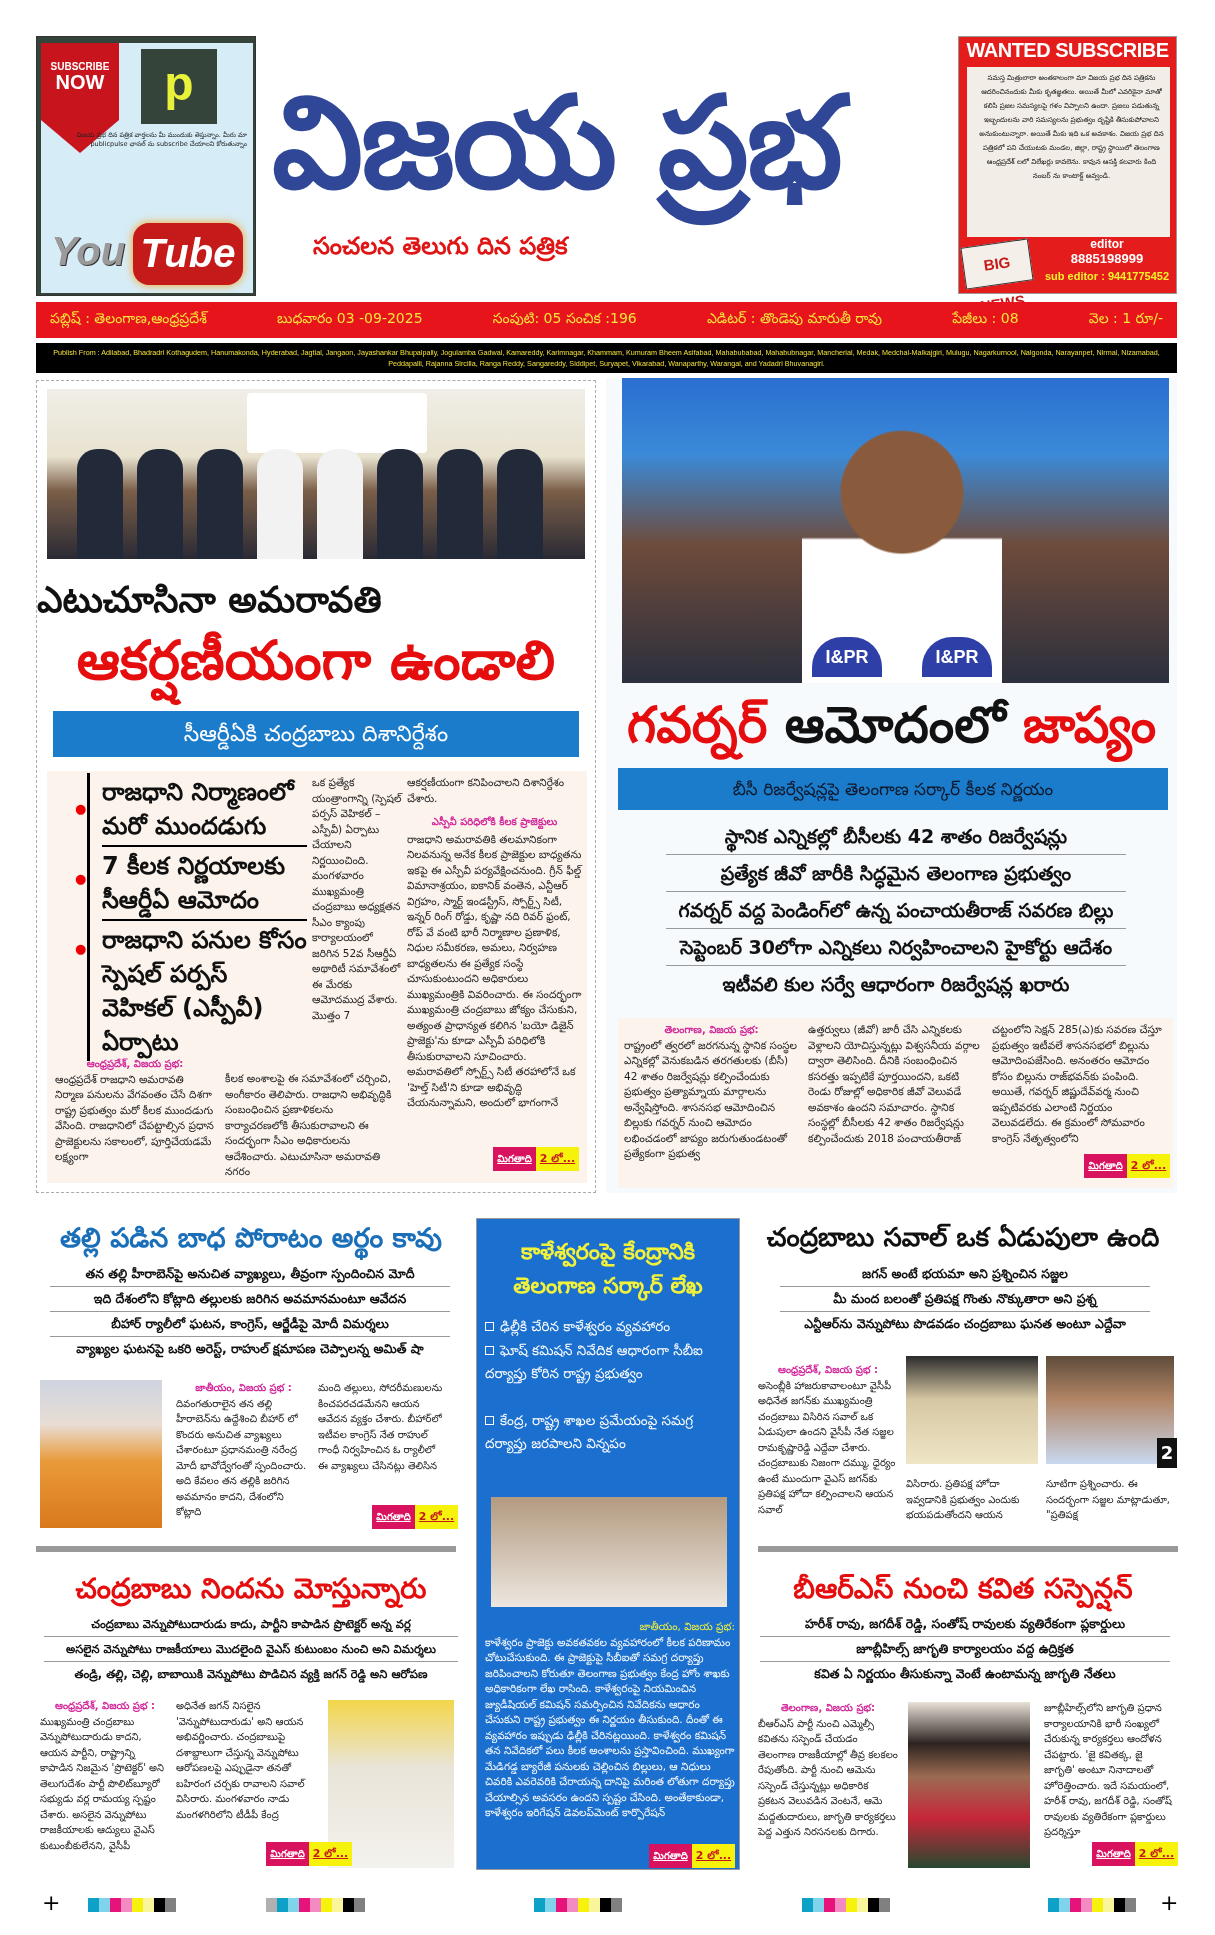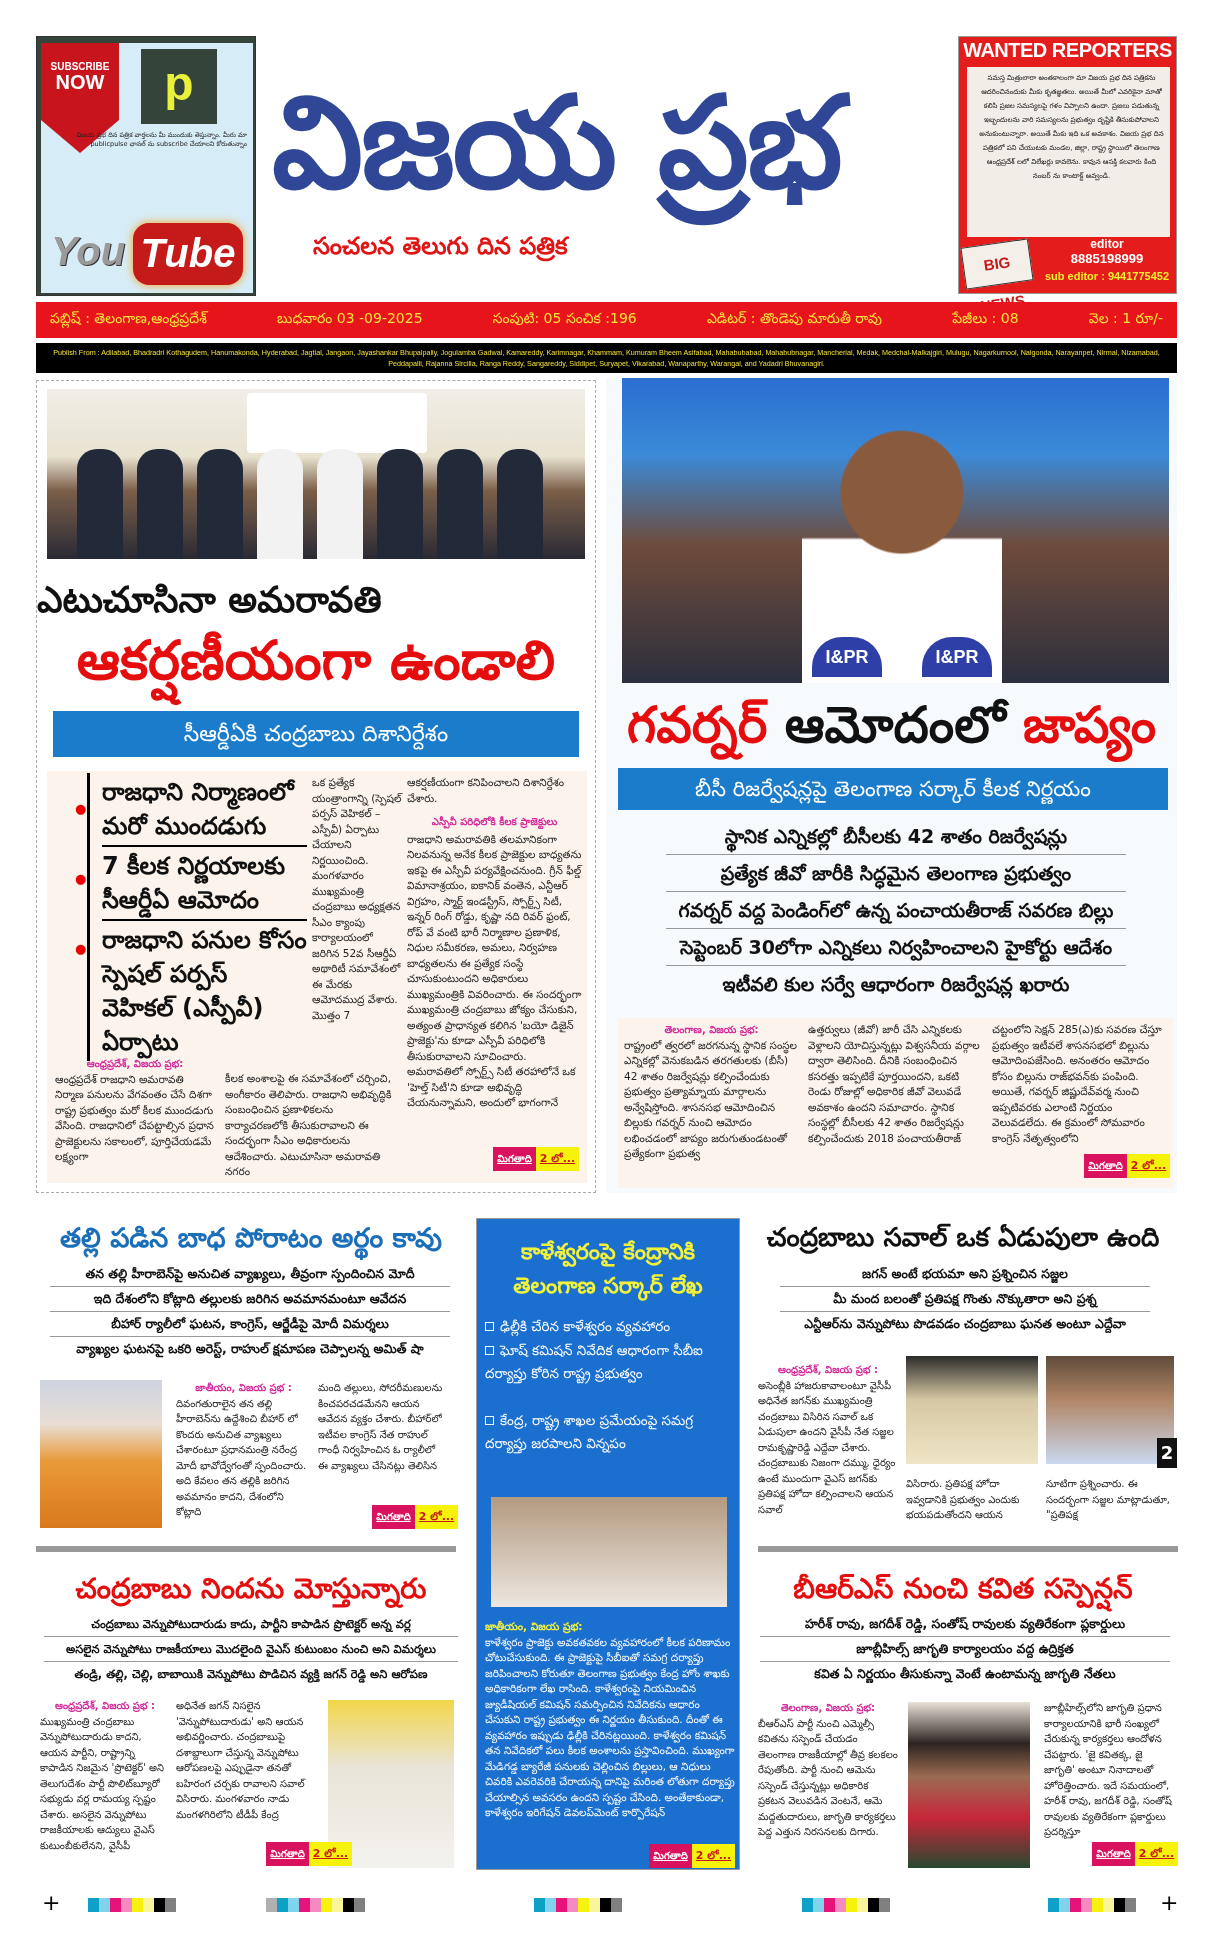--- a/index.html
+++ b/index.html
@@ -51,38 +51,38 @@
 .cont .m{background:#d9125f;color:#fff;width:50%;text-align:center;line-height:24px;text-decoration:underline;font-size:10px}
 .cont .p{background:#f7f20c;color:#c51a1a;width:50%;text-align:center;line-height:24px;text-decoration:underline}
 
 #lead-right{left:606px;top:378px;width:571px;height:815px;background:#f7fafd}
 #lead-right .photo{position:absolute;left:16px;top:0;width:547px;height:305px;background:linear-gradient(180deg,#2a6fd1 0%,#3b8ad8 25%,#6e4b3b 55%,#2b2f3d 100%)}
 #lead-right .photo .man{position:absolute;left:180px;top:40px;width:200px;height:265px;background:radial-gradient(circle at 50% 28%,#8a5a3c 0 28%,transparent 29%),linear-gradient(180deg,transparent 45%,#fff 46%);}
 #lead-right .photo .ipr{position:absolute;bottom:6px;width:70px;height:40px;background:#2e3fa8;color:#fff;border-radius:30px 30px 0 0;font-family:"Liberation Sans",sans-serif;font-weight:bold;font-size:18px;text-align:center;line-height:40px}
 #lead-right .hl{position:absolute;left:0;top:318px;width:100%;text-align:center;font-size:50px;font-weight:bold;white-space:nowrap}
 #lead-right .hl .r{color:#e50d0d}
 #lead-right .hl .k{color:#111}
-#lead-right .sub{position:absolute;left:12px;top:390px;width:550px;height:42px;background:#1b7ccb;color:#ffffff;font-size:21px;text-align:center;line-height:42px}
+#lead-right .sub{position:absolute;left:12px;top:390px;width:550px;height:42px;background:#1b7ccb;color:#0f172a;font-size:17px;text-align:center;line-height:42px}
 #lead-right .pts{position:absolute;left:60px;top:440px;width:460px}
 #lead-right .pts div{font-size:19px;font-weight:bold;text-align:center;line-height:36px;border-bottom:1.5px solid #999}
 #lead-right .pts div:last-child{border-bottom:none}
 #lead-right .body{position:absolute;left:12px;top:640px;width:555px;height:170px;background:#fbf3ec}
 
 .divider{position:absolute;height:6px;background:#999}
 .story-hl{position:absolute;text-align:center;font-weight:bold;white-space:nowrap}
 .decks div{font-size:12.5px;font-weight:bold;text-align:center;line-height:24px;border-bottom:1.5px solid #999}
 .decks div:last-child{border-bottom:none}
 .img-ph{position:absolute;background:#ccc}
 #kal{left:476px;top:1218px;width:264px;height:652px;background:#1b6fcf;border:1px solid #999}
 #kal .hl{position:absolute;left:0;top:16px;width:100%;text-align:center;color:#f3f23a;font-size:22px;font-weight:bold;line-height:34px}
 #kal .li{position:absolute;left:8px;width:250px;color:#fff;font-size:13.5px;line-height:23px}
 #kal .li .sq{display:inline-block;width:9px;height:9px;border:1.5px solid #fff;margin-right:6px}
 #kal .photo{position:absolute;left:14px;top:278px;width:236px;height:110px;background:linear-gradient(180deg,#b39a80,#ede7e0)}
 #kal .body{position:absolute;left:8px;top:400px;width:250px;color:#fff;font-size:10.5px;line-height:15.5px}
-#kal .body .dl{color:#f3f23a;font-weight:bold;text-align:left;display:block}
+#kal .body .dl{color:#f3f23a;font-weight:normal;text-align:right;display:block}
 .regmark{position:absolute;font-size:22px;color:#000;font-weight:normal}
 .colorbar{position:absolute;top:1898px;height:14px;display:flex}
 .colorbar span{width:11px;height:14px;display:block}
 </style>
 </head>
 <body>
 
 <div id="yt" class="abs">
   <div class="inner">
     <div class="ribbon">
@@ -95,21 +95,21 @@
       <span class="you">You</span>
       <span class="tube">Tube</span>
     </div>
   </div>
 </div>
 
 <div id="mast-title" class="abs">విజయ ప్రభ</div>
 <div id="mast-tag" class="abs">సంచలన తెలుగు దిన పత్రిక</div>
 
 <div id="wr" class="abs">
-  <div class="h">WANTED REPORTERS</div>
+  <div class="h">WANTED SUBSCRIBE</div>
   <div class="body">సమస్త మిత్రులారా అంతకాలంగా మా విజయ ప్రభ దిన పత్రికను ఆదరించినందుకు మీకు కృతజ్ఞతలు. అయితే మీలో ఎవరికైనా మాతో కలిసి ప్రజల సమస్యలపై గళం విప్పాలని ఉందా. ప్రజలు పడుతున్న ఇబ్బందులను వారి సమస్యలను ప్రభుత్వం దృష్టికి తీసుకుపోవాలని అనుకుంటున్నారా. అయితే మీకు ఇది ఒక అవకాశం. విజయ ప్రభ దిన పత్రికలో పని చేయుటకు మండల, జిల్లా, రాష్ట్ర స్థాయిలో తెలంగాణ ఆంధ్రప్రదేశ్ లలో విలేఖర్లు కావలెను. కావున ఆసక్తి కలవారు కింది నంబర్ ను కాంటాక్ట్ అవ్వండి.</div>
   <div class="bignews">BIG NEWS</div>
   <div class="contact">
     <span class="l1">editor</span>
     <span class="l2">8885198999</span>
     <span class="l3">sub editor : 9441775452</span>
   </div>
 </div>
 
 <div id="infobar" class="abs">

